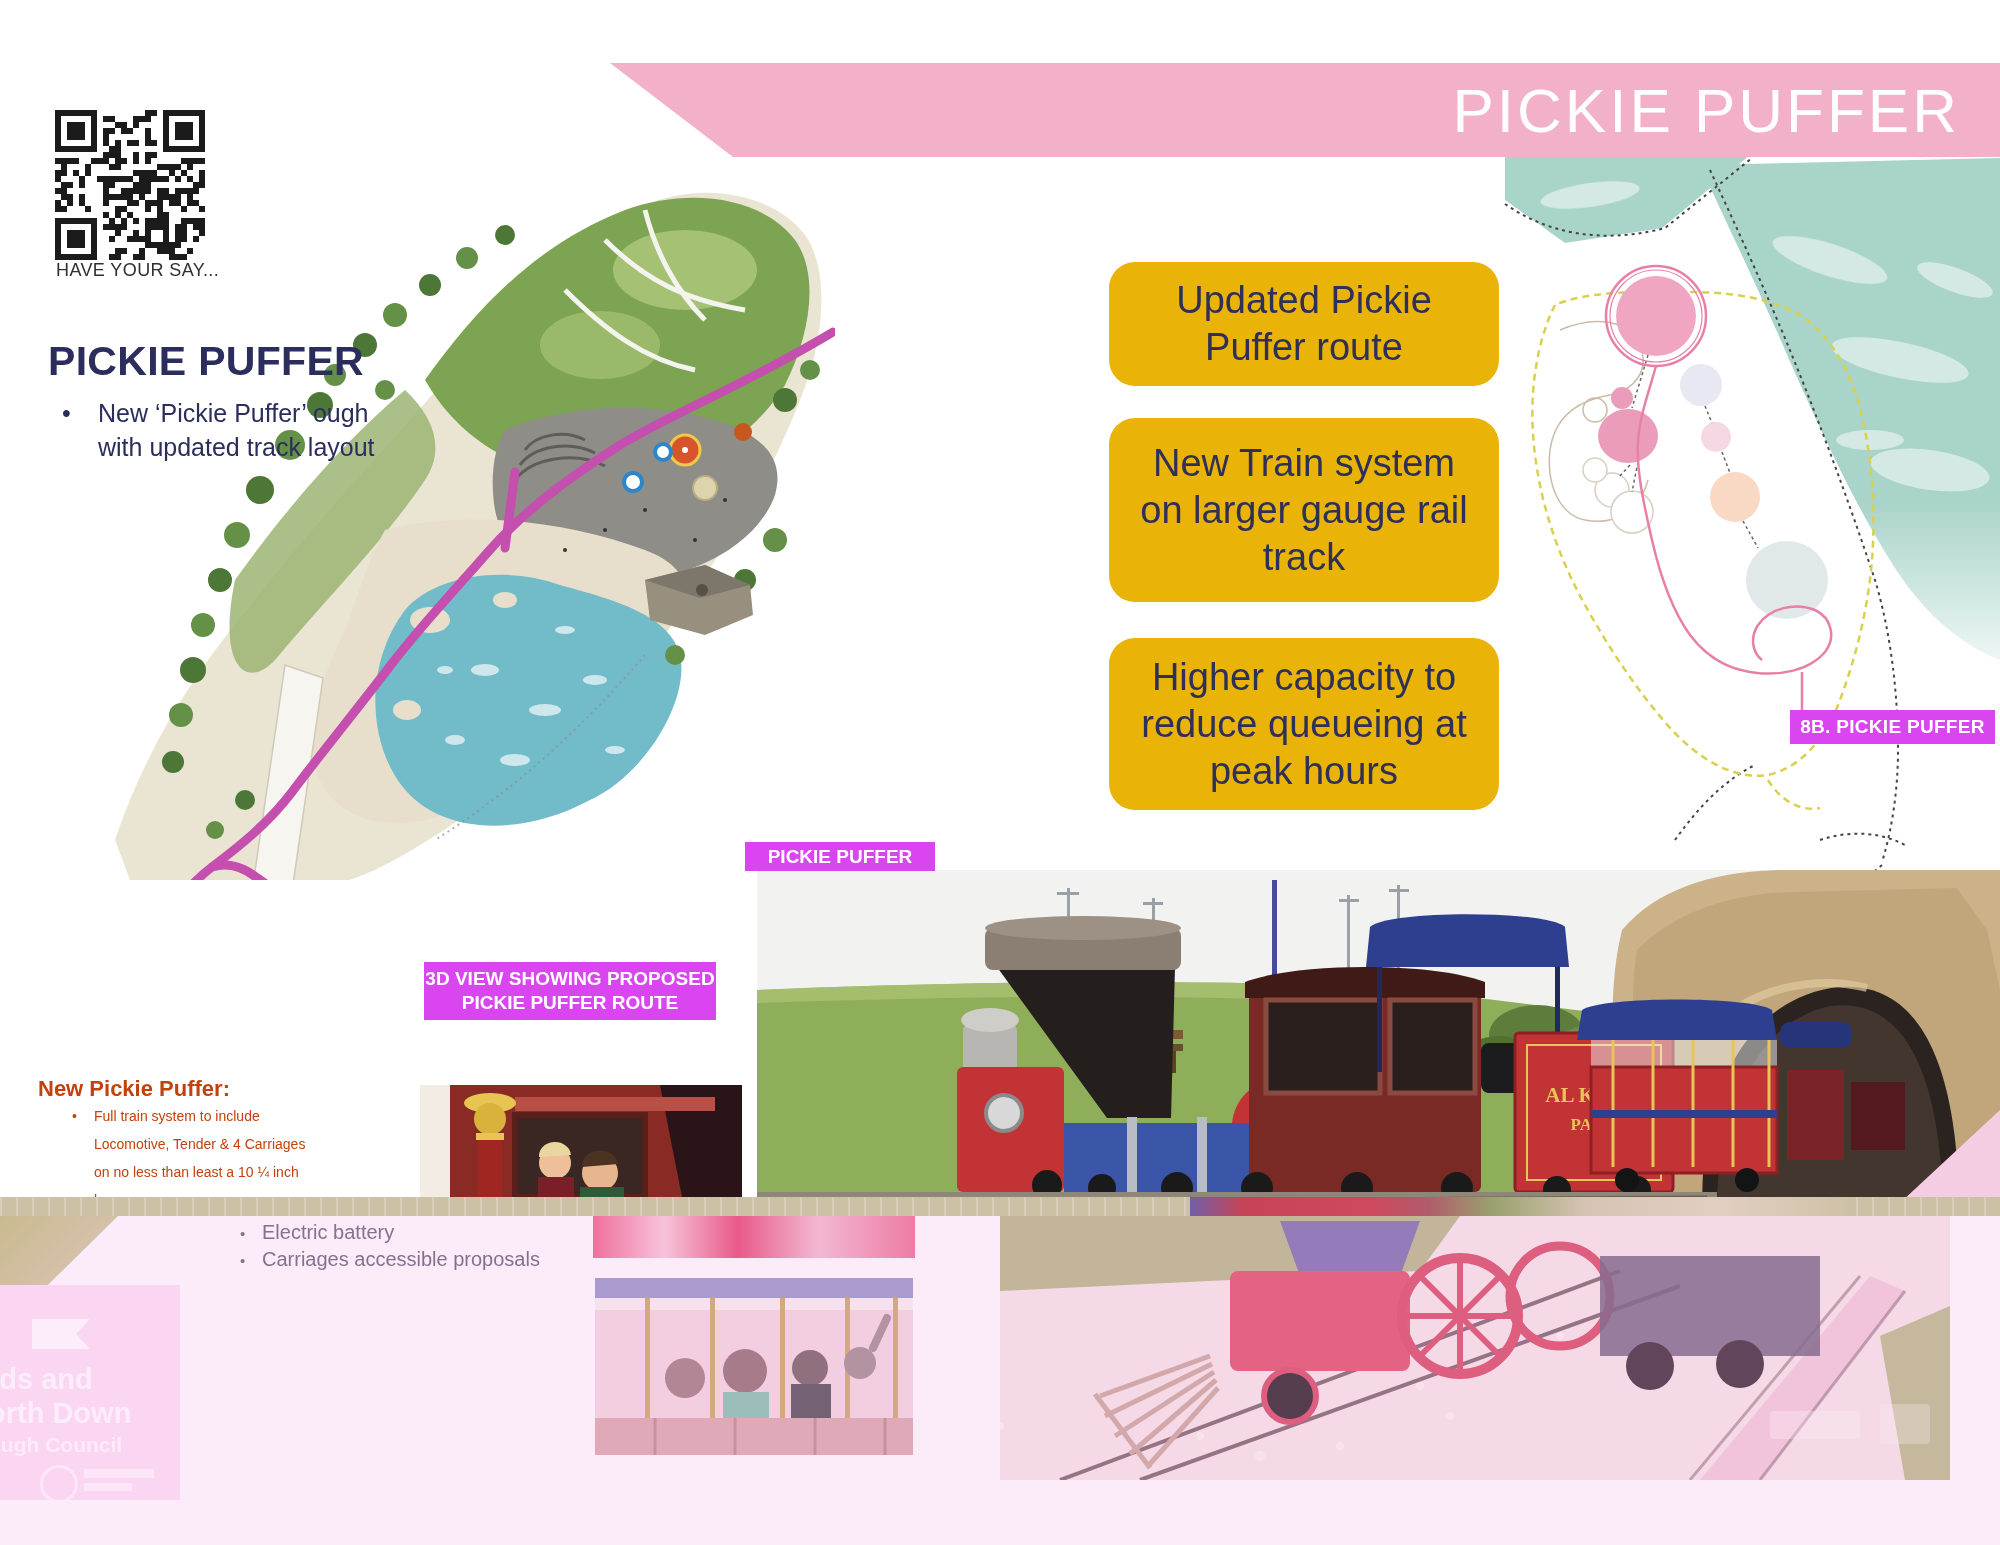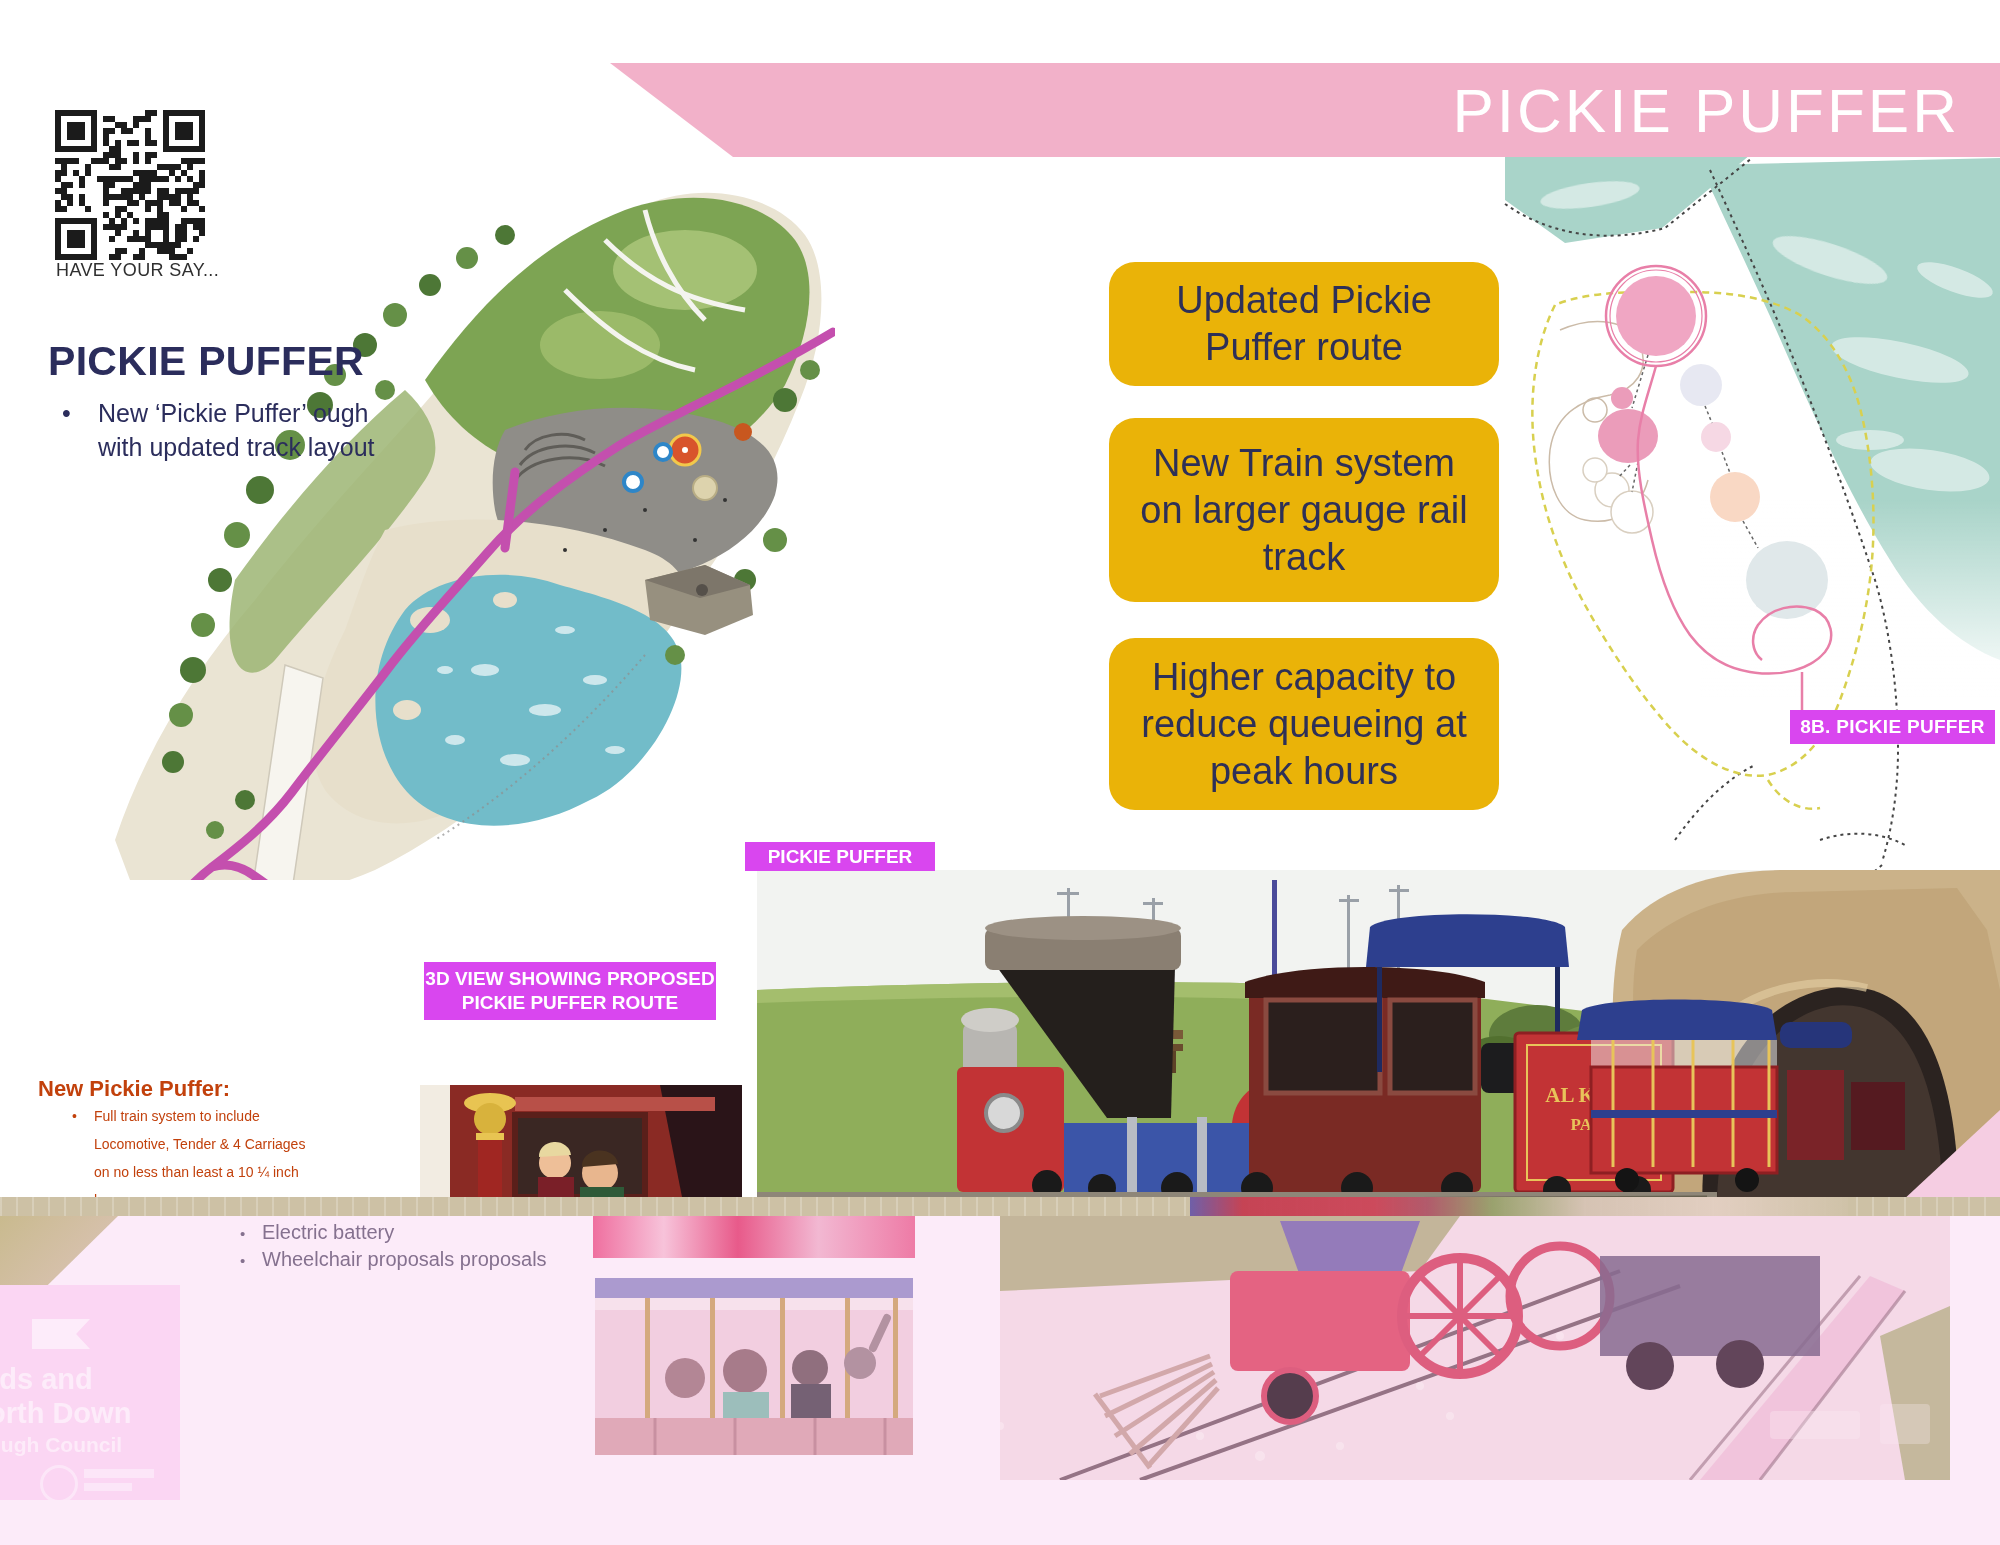--- a/index.html
+++ b/index.html
@@ -630,21 +630,21 @@
     <div class="logo-t logo-t1">rds and</div>
     <div class="logo-t logo-t2">orth Down</div>
     <div class="logo-t logo-t3">ough Council</div>
     <div class="logo-em"></div>
     <div class="logo-bar1"></div>
     <div class="logo-bar2"></div>
   </div>
 
   <div class="abs extra">
     <div class="xl">Electric battery</div>
-    <div class="xl">Wheelchair proposals proposals</div>
+    <div class="xl">Carriages accessible proposals</div>
   </div>
 
   <div class="abs mag-frag"></div>
 
   <svg class="abs child-svg" width="318" height="177" viewBox="0 0 318 177">
     <rect width="318" height="177" fill="#f2cde0"></rect>
     <rect x="0" y="0" width="318" height="20" fill="#8f86c8"></rect>
     <rect x="0" y="20" width="318" height="12" fill="#f8e8f0"></rect>
     <g fill="#c89a58">
       <rect x="50" y="20" width="5" height="132"></rect>

